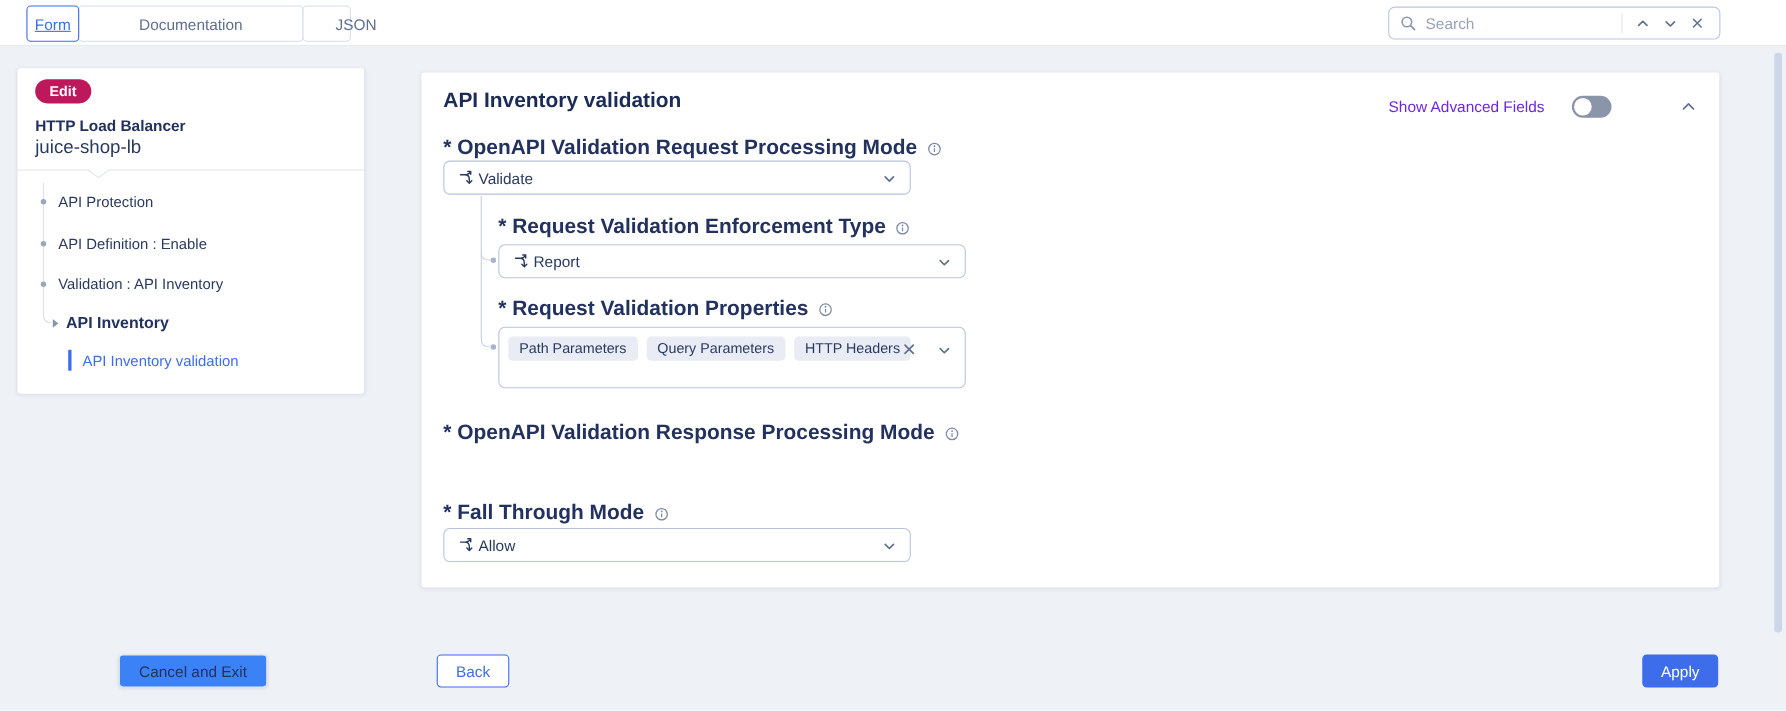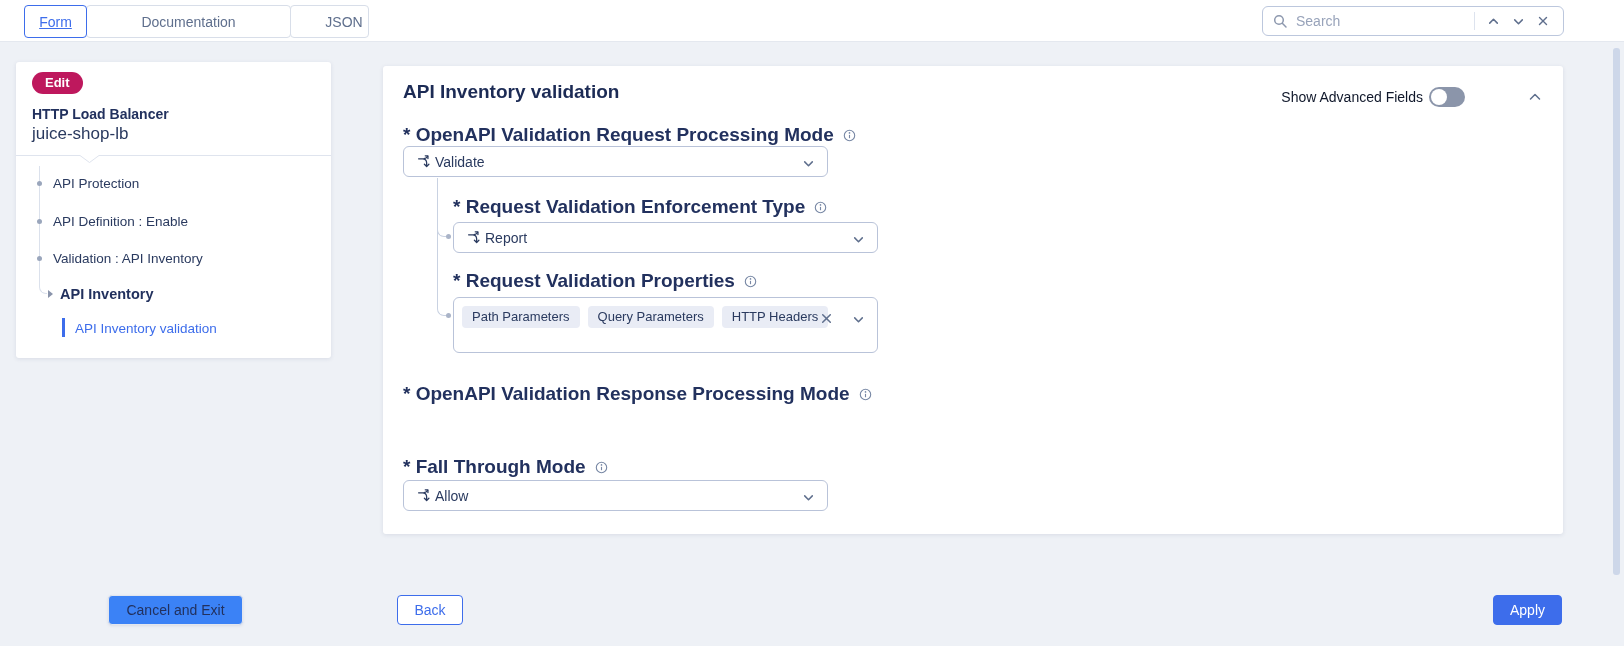--- a/index.html
+++ b/index.html
@@ -6,23 +6,23 @@
   html,body { width:1624px; height:646px; }
   body { font-family:"Liberation Sans", sans-serif; background:#eef1f6; overflow:hidden; }
   .page { position:relative; width:1624px; height:646px; }
 
   
   .topbar { position:absolute; top:0; left:0; width:1624px; height:42px; background:#fff; border-bottom:1px solid #e4e8ef; z-index:5; }
   .tabs { position:absolute; left:24px; top:5px; display:flex; }
   .tab { height:33px; background:#fff; border:1px solid #d8dee9; color:#5f6f8d; font-size:14px; font-family:inherit; border-radius:4px; cursor:pointer; }
   .tab + .tab { margin-left:-1px; }
   .tab.active { border-color:#3d6deb; color:#3d6deb; position:relative; z-index:2; }
-  .tab.t-form { width:63px;text-decoration:underline; }
+  .tab.t-form { width:48px;text-decoration:underline; }
   .tab.t-doc { width:205px; }
-  .tab.t-json { width:79px;padding-left:29px; }
+  .tab.t-json { width:44px;padding-left:29px; }
 
   .search { position:absolute; left:1262px; top:6px; width:302px; height:30px; border:1px solid #bcc7dd; border-radius:6px; background:#fff; display:flex; align-items:center; padding:0 8px 0 10px; }
   .search input { flex:1; border:none; outline:none; font-size:14px; color:#22315e; font-family:inherit; margin-left:8px; min-width:0; }
   .search input::placeholder { color:#98a3ba; }
   .search .sep { width:1px; height:18px; background:#dde3ee; margin:0 6px; }
   .icon-btn { background:none; border:none; padding:2px 6px; cursor:pointer; display:flex; align-items:center; }
 
   
   .card { position:absolute; background:#fff; border-radius:3px; box-shadow:0 1px 4px rgba(30,42,84,.10); }
   .side-card { left:16px; top:62px; width:315px; height:296px; }
@@ -38,21 +38,21 @@
   .tree-item { position:absolute; left:37px; font-size:13.5px; color:#2a3a5f; cursor:pointer; white-space:nowrap; }
   .tree-elbow { position:absolute; left:23px; top:222px; width:8px; height:10px; border-left:1px solid #dbe1ec; border-bottom:1px solid #dbe1ec; border-bottom-left-radius:7px; margin-left:0; }
   .tree-arrow { position:absolute; left:32px; top:228px; width:0; height:0; border-left:5px solid #8a94ab; border-top:4px solid transparent; border-bottom:4px solid transparent; }
   .tree-item.bold { font-weight:bold; font-size:14.5px; color:#22315e; left:44px; }
   .sel-bar { position:absolute; left:46px; top:256px; width:3px; height:19px; background:#3d6deb; }
   .tree-item.selected { color:#3d6deb; left:59px; }
 
   
   .main-title { position:absolute; left:20px; top:15px; font-size:19px; font-weight:bold; color:#1c2b55; }
   .adv-row { position:absolute; top:21px; right:20px; display:flex; align-items:center; }
-  .adv-label { font-size:14px; color:#0f172a; margin-right:6px; }
+  .adv-label { font-size:14px; color:#6d28d9; margin-right:25px; }
   .toggle { width:36px; height:20px; background:#8b95aa; border-radius:10px; position:relative; cursor:pointer; }
   .toggle .knob { position:absolute; left:2px; top:2px; width:16px; height:16px; background:#fff; border-radius:50%; }
   .collapse-btn { background:none; border:none; margin-left:62px; cursor:pointer; display:flex; align-items:center; }
 
   .f-label { position:absolute; display:flex; align-items:center; gap:9px; font-size:19px; font-weight:bold; color:#22315e; white-space:nowrap; }
   .dropdown { position:absolute; width:425px; height:31px; border:1px solid #b9c3d9; border-radius:6px; background:#fff; display:flex; align-items:center; padding:0 34px 0 13px; cursor:pointer; }
   .dropdown .val { font-size:14px; color:#2a3a5f; margin-left:3px; }
   .dd-chev { position:absolute; right:12px; top:9px; }
 
   .vline { position:absolute; left:54px; top:112px; width:1px; height:130px; background:#c9d2e2; }

